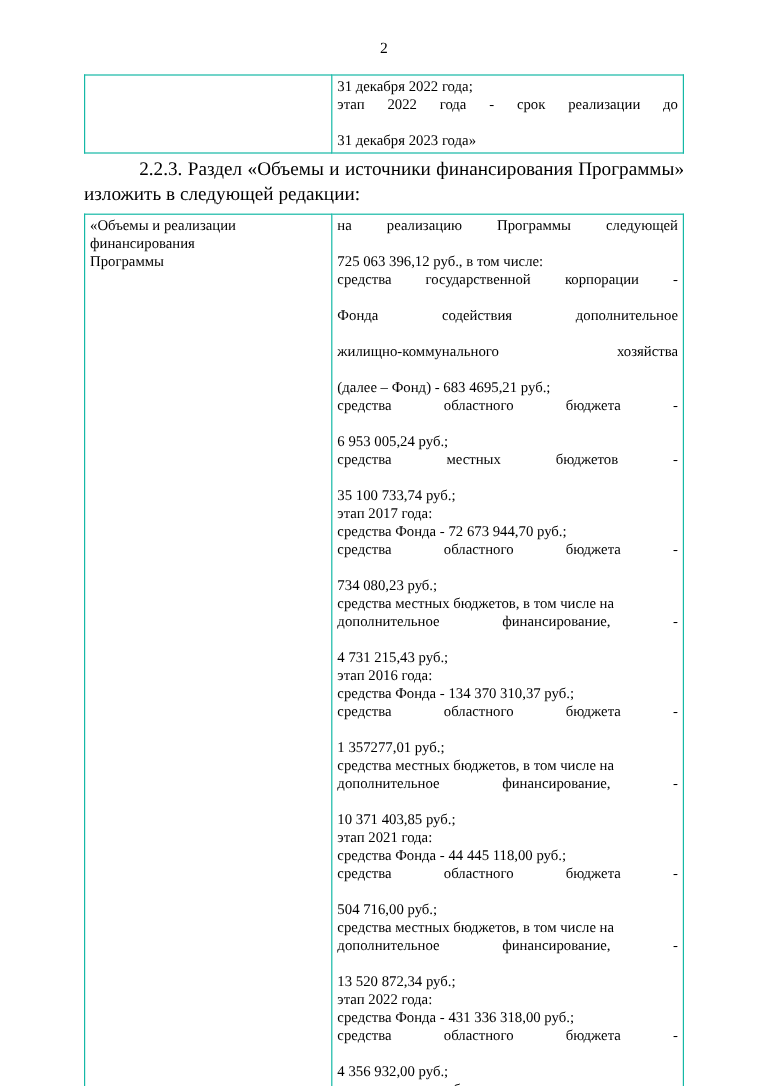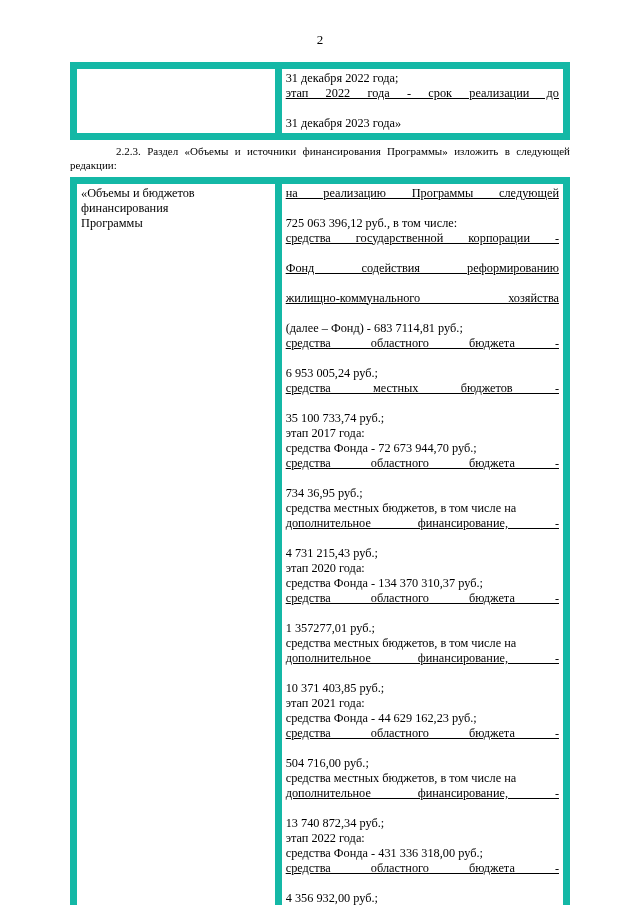--- a/index.html
+++ b/index.html
@@ -27,46 +27,45 @@
     font-size: 13px;
     margin-top: 32px;
     margin-bottom: 14px;
   }
   table.doc-table {
     border-collapse: collapse;
     width: 100%;
     table-layout: fixed;
   }
   table.doc-table td {
-    border: 7px solid #14b8a6;
+    border: 1px solid #14b8a6;
     vertical-align: top;
     padding: 2px 4px 2px 4px;
     font-size: 12.3px;
     line-height: 1.22;
   }
   td.col-left { width: 41%; }
   td.col-right { width: 59%; }
   p.line {
     margin: 0;
     padding: 0;
   }
   .para {
-    font-size: 11px;
+    font-size: 16px;
     line-height: 1.3;
     margin: 4px 0 4px 0;
     text-align: justify;
   }
   .para .indent {
     display: inline-block;
     width: 46px;
   }
   
   .stretch {
     text-align: justify;
-    text-decoration: underline;
   }
   .stretch::after {
     content: "";
     display: inline-block;
     width: 100%;
   }
 </style>
 </head>
 <body>
 
@@ -88,57 +87,57 @@
     </tr>
   </tbody>
     </table>
 
   <div class="para"><span class="indent"></span><span>2.2.3. Раздел «Объемы и источники финансирования Программы» изложить в следующей редакции:</span></div>
 
   <table class="doc-table">
     <tbody>
         <tr>
       <td class="col-left">
-        <p class="line">«Объемы и бюджетов</p>
+        <p class="line">«Объемы и реализации</p>
         <p class="line">финансирования</p>
         <p class="line">Программы</p>
       </td>
       <td class="col-right">
         <div id="funding-lines">
               <p class="line stretch">на реализацию Программы следующей</p>
               <p class="line">725 063 396,12 руб., в том числе:</p>
               <p class="line stretch">средства государственной корпорации -</p>
-              <p class="line stretch">Фонд содействия реформированию</p>
+              <p class="line stretch">Фонда содействия дополнительное</p>
               <p class="line stretch">жилищно-коммунального хозяйства</p>
-              <p class="line">(далее – Фонд) - 683 7114,81 руб.;</p>
+              <p class="line">(далее – Фонд) - 683 4695,21 руб.;</p>
               <p class="line stretch">средства областного бюджета -</p>
               <p class="line">6 953 005,24 руб.;</p>
               <p class="line stretch">средства местных бюджетов -</p>
               <p class="line">35 100 733,74 руб.;</p>
               <p class="line">этап 2017 года:</p>
               <p class="line">средства Фонда - 72 673 944,70 руб.;</p>
               <p class="line stretch">средства областного бюджета -</p>
-              <p class="line">734 36,95 руб.;</p>
+              <p class="line">734 080,23 руб.;</p>
               <p class="line">средства местных бюджетов, в том числе на</p>
               <p class="line stretch">дополнительное финансирование, -</p>
               <p class="line">4 731 215,43 руб.;</p>
-              <p class="line">этап 2020 года:</p>
+              <p class="line">этап 2016 года:</p>
               <p class="line">средства Фонда - 134 370 310,37 руб.;</p>
               <p class="line stretch">средства областного бюджета -</p>
               <p class="line">1 357277,01 руб.;</p>
               <p class="line">средства местных бюджетов, в том числе на</p>
               <p class="line stretch">дополнительное финансирование, -</p>
               <p class="line">10 371 403,85 руб.;</p>
               <p class="line">этап 2021 года:</p>
-              <p class="line">средства Фонда - 44 629 162,23 руб.;</p>
+              <p class="line">средства Фонда - 44 445 118,00 руб.;</p>
               <p class="line stretch">средства областного бюджета -</p>
               <p class="line">504 716,00 руб.;</p>
               <p class="line">средства местных бюджетов, в том числе на</p>
               <p class="line stretch">дополнительное финансирование, -</p>
-              <p class="line">13 740 872,34 руб.;</p>
+              <p class="line">13 520 872,34 руб.;</p>
               <p class="line">этап 2022 года:</p>
               <p class="line">средства Фонда - 431 336 318,00 руб.;</p>
               <p class="line stretch">средства областного бюджета -</p>
               <p class="line">4 356 932,00 руб.;</p>
               <p class="line">средства местных бюджетов, в том числе на</p>
             </div>
       </td>
     </tr>
   </tbody>
     </table>

